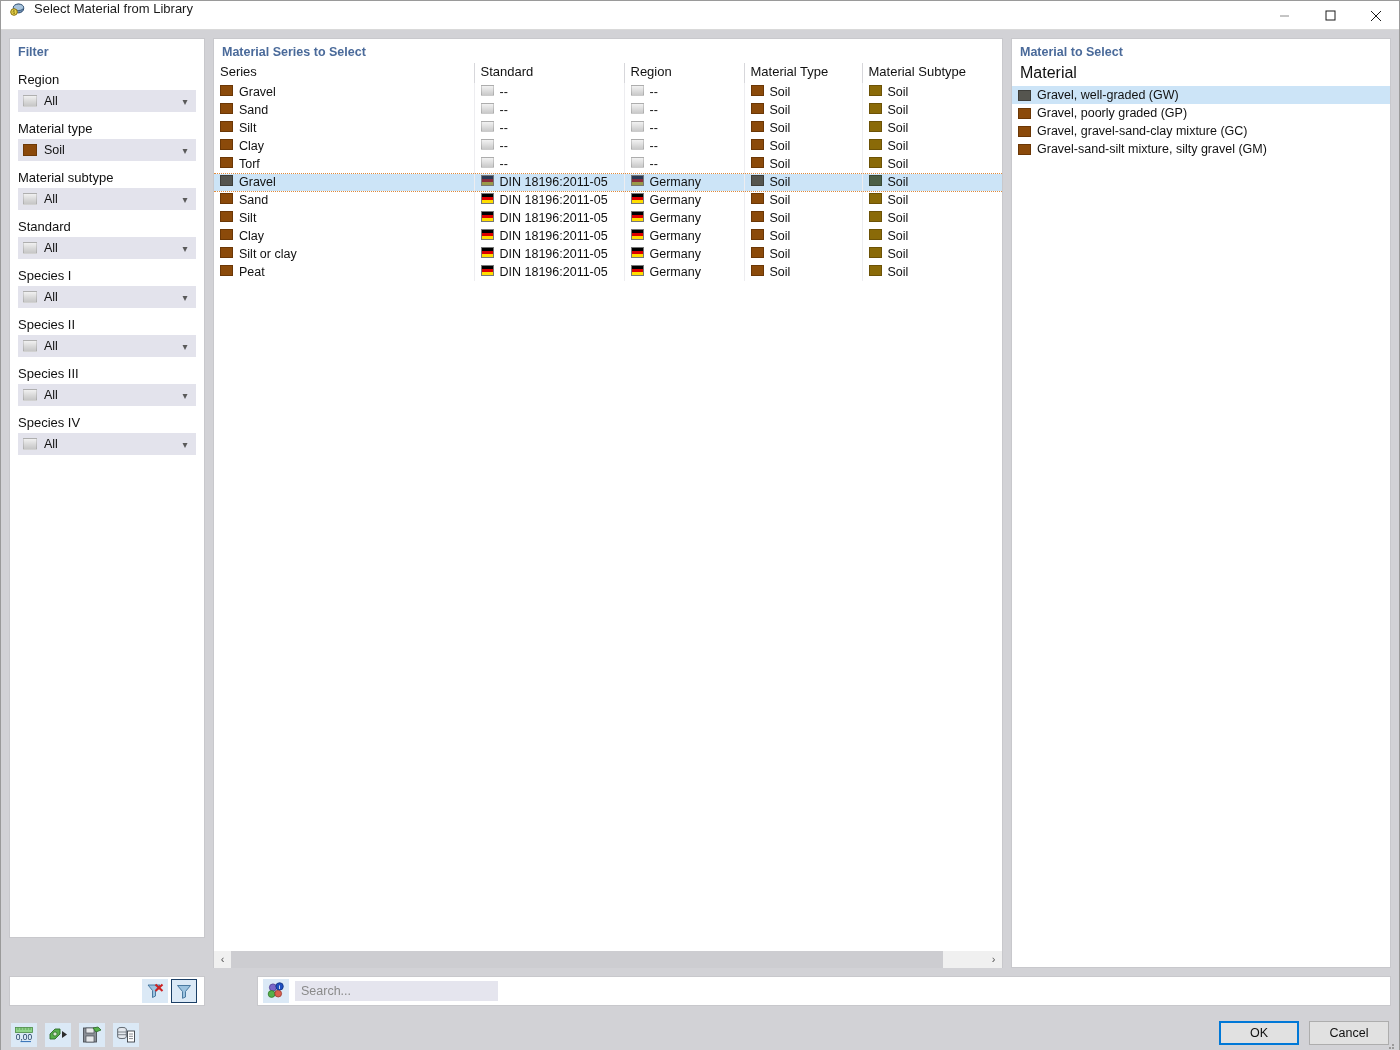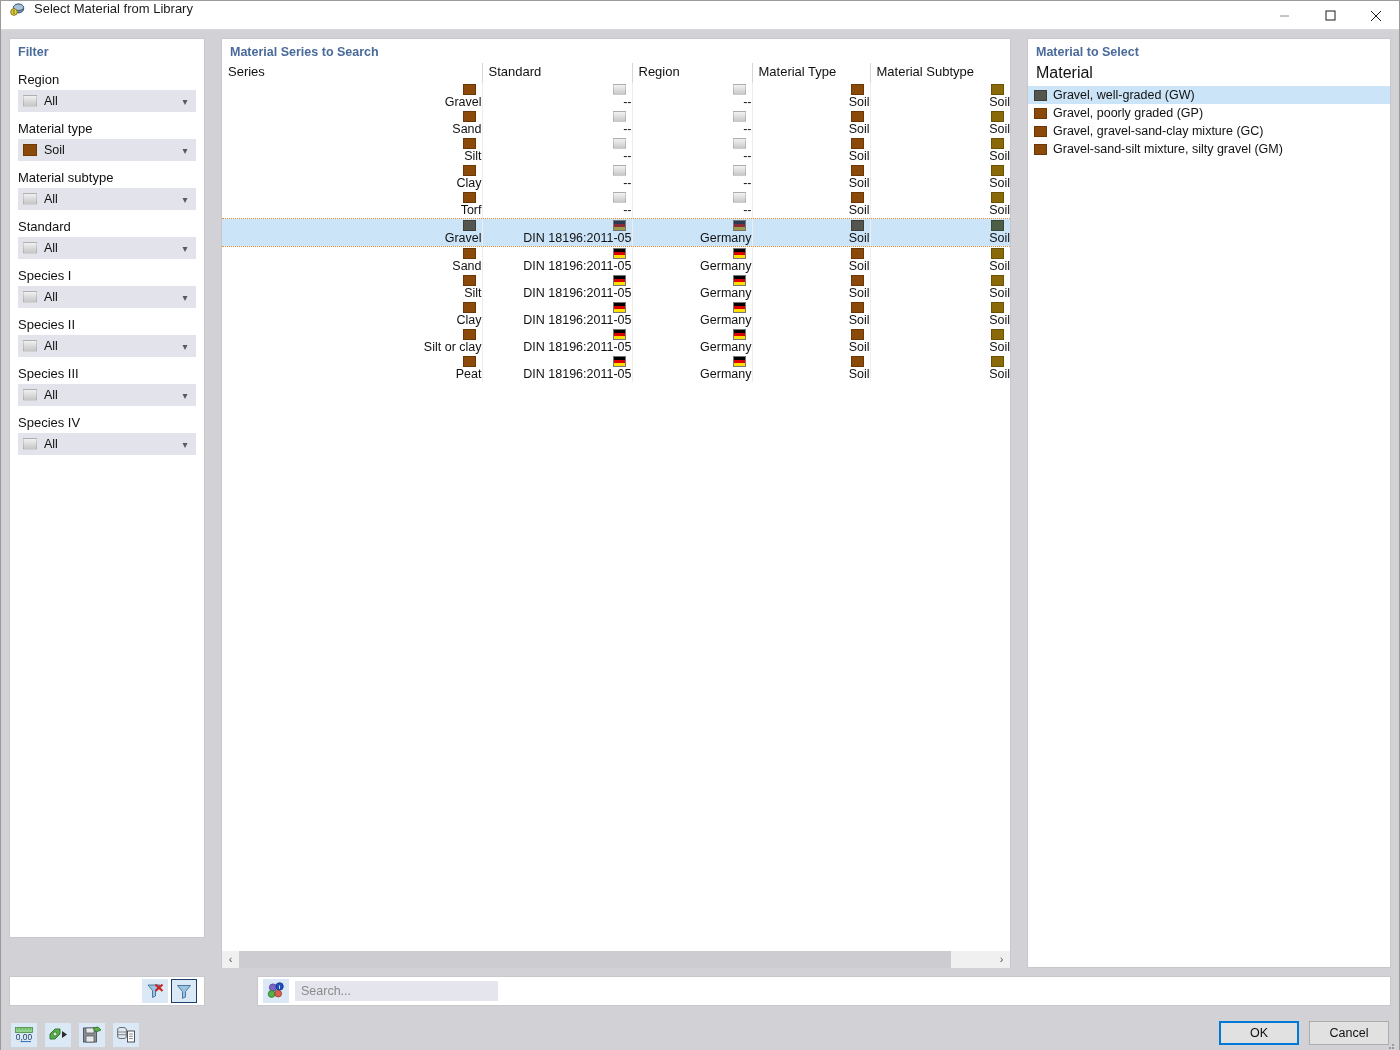--- a/index.html
+++ b/index.html
@@ -42,21 +42,21 @@
   .wbtn svg { display: block; }
   
   #body {
     flex: 1 1 auto; position: relative;
     padding: 8px;
     display: flex; flex-direction: column;
   }
   #panes {
     display: flex; flex-direction: row;
     height: 930px;
-    gap: 8px;
+    gap: 0;
   }
   .pane {
     background: #ffffff;
     border: 1px solid #c8c8cc;
     position: relative;
   }
   .pane-title {
     color: #4a6a9a;
     font-size: 12.5px;
     font-weight: bold;
@@ -126,21 +126,21 @@
     height: 18px;
     white-space: nowrap;
     overflow: hidden;
   }
   table.grid td:last-child { border-right: none; }
   tr.row-selected td {
     background: #cce4f7;
     border-top: 1px dotted #e08a3c;
     border-bottom: 1px dotted #e08a3c;
   }
-  .cellwrap { display: flex; align-items: flex-end; flex-direction: column; }
+  .cellwrap { display: flex; align-items: flex-start; }
   .chip {
     width: 13px; height: 11px; flex: 0 0 auto; margin-right: 6px;
     border: 1px solid rgba(0,0,0,0.15);
   }
   .chip.blank {
     background: linear-gradient(180deg,#f2f2f2 0%,#dcdcdc 55%,#c9c9c9 100%);
   }
   .chip.soil { background: #8b4a0a; border-color: #6b3706; }
   .chip.soil-sub { background: #8a6a08; border-color: #6c5206; }
   .chip.sel-gray { background: #55554f; border-color: #3e3e3a; }
@@ -349,21 +349,21 @@
           <div class="combo">
             <span class="swatch gray"></span>
             <span class="ctext">All</span>
             <span class="chev">▾</span>
           </div>
 
         </div>
       </div>
 
       <div class="pane" id="series-pane">
-        <div class="pane-title">Material Series to Search</div>
+        <div class="pane-title">Material Series to Select</div>
         <div id="series-table-wrap">
           <table class="grid">
             <colgroup>
               <col style="width:260px">
                 <col style="width:150px">
                 <col style="width:120px">
                 <col style="width:118px">
                 <col style="width:140px">
             </colgroup>
             <thead>

